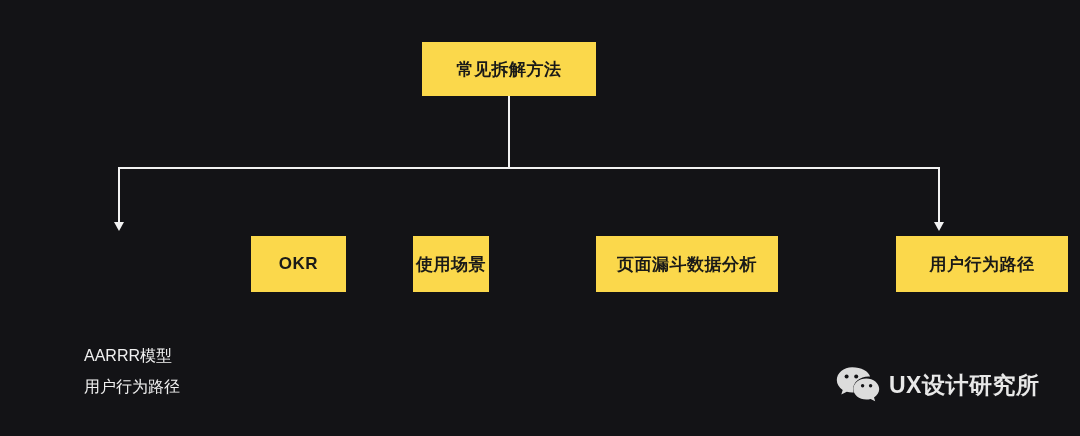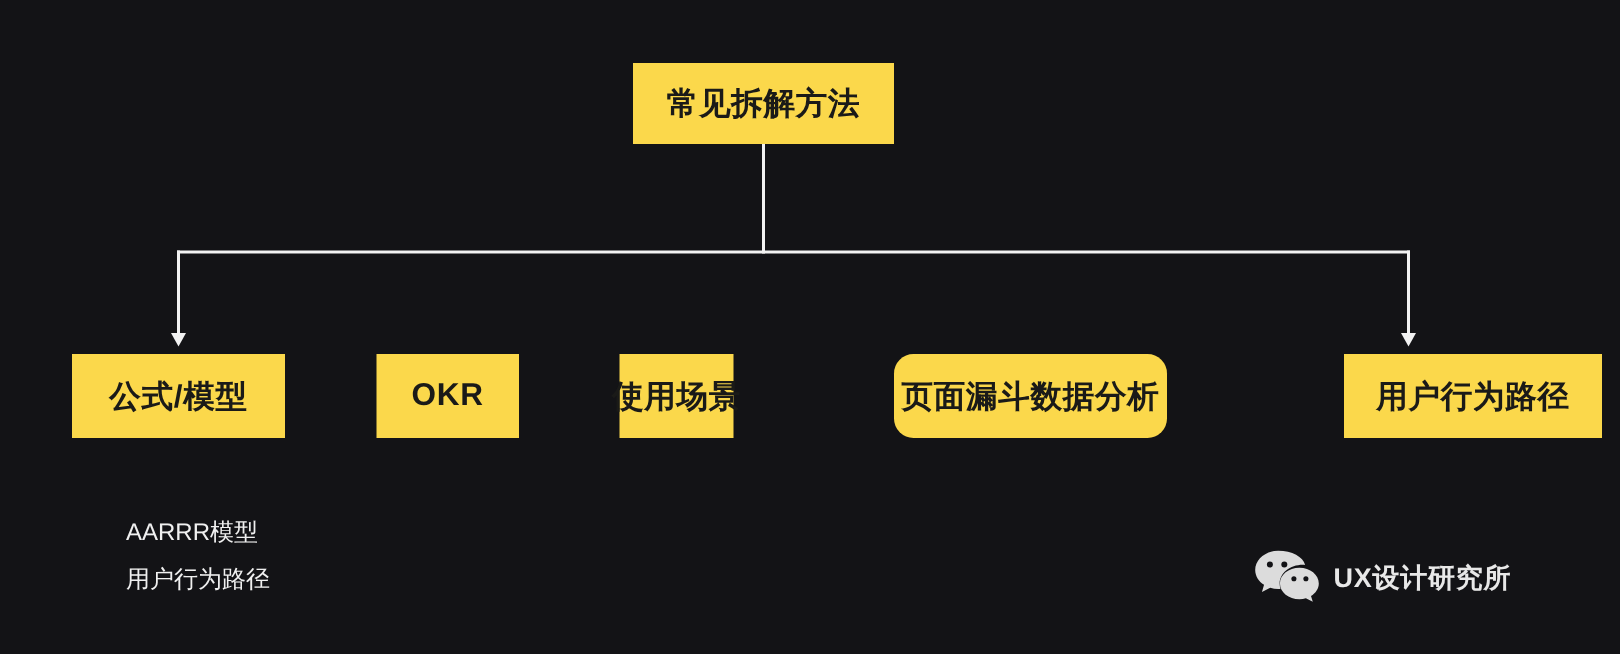--- a/index.html
+++ b/index.html
@@ -17,21 +17,21 @@
   }
 
   
   .node {
     position: absolute;
     background: #FBD84B;
     color: #1a1a18;
     display: flex;
     align-items: center;
     justify-content: center;
-    font-size: 21px;
+    font-size: 17px;
     font-weight: 700;
     letter-spacing: 0.5px;
     box-sizing: border-box;
     white-space: nowrap;
   }
   .node.root {
     left: 422px;
     top: 42px;
     width: 174px;
     height: 54px;
@@ -94,21 +94,21 @@
   .watermark {
     position: absolute;
     left: 836px;
     top: 366px;
     display: flex;
     align-items: center;
     gap: 9px;
   }
   .wm-text {
     color: #e8e8e8;
-    font-size: 18px;
+    font-size: 23px;
     font-weight: 700;
     letter-spacing: 0.5px;
     white-space: nowrap;
   }
   .wechat-icon {
     width: 44px;
     height: 38px;
     display: block;
   }
 </style>
@@ -121,30 +121,27 @@
     <span>常见拆解方法</span>
   </div>
 
   <div class="line v-stem"></div>
   <div class="line h-bar"></div>
   <div class="line v-drop left"></div>
   <div class="line v-drop right"></div>
   <div class="arrow left"></div>
   <div class="arrow right"></div>
 
-  <div class="node leaf" style="left:48px;  width:142px;">
-    <span>公式/模型</span>
-  </div>
   <div class="node leaf" style="left:251px; width:95px;">
     <span>OKR</span>
   </div>
   <div class="node leaf" style="left:413px; width:76px;">
     <span>使用场景</span>
   </div>
-  <div class="node leaf" style="left:596px; width:182px;border-radius:13px;">
+  <div class="node leaf" style="left:596px; width:182px;">
     <span>页面漏斗数据分析</span>
   </div>
   <div class="node leaf" style="left:896px; width:172px;">
     <span>用户行为路径</span>
   </div>
 
   <div class="notes">
     <div>AARRR模型</div>
     <div>用户行为路径</div>
   </div>

